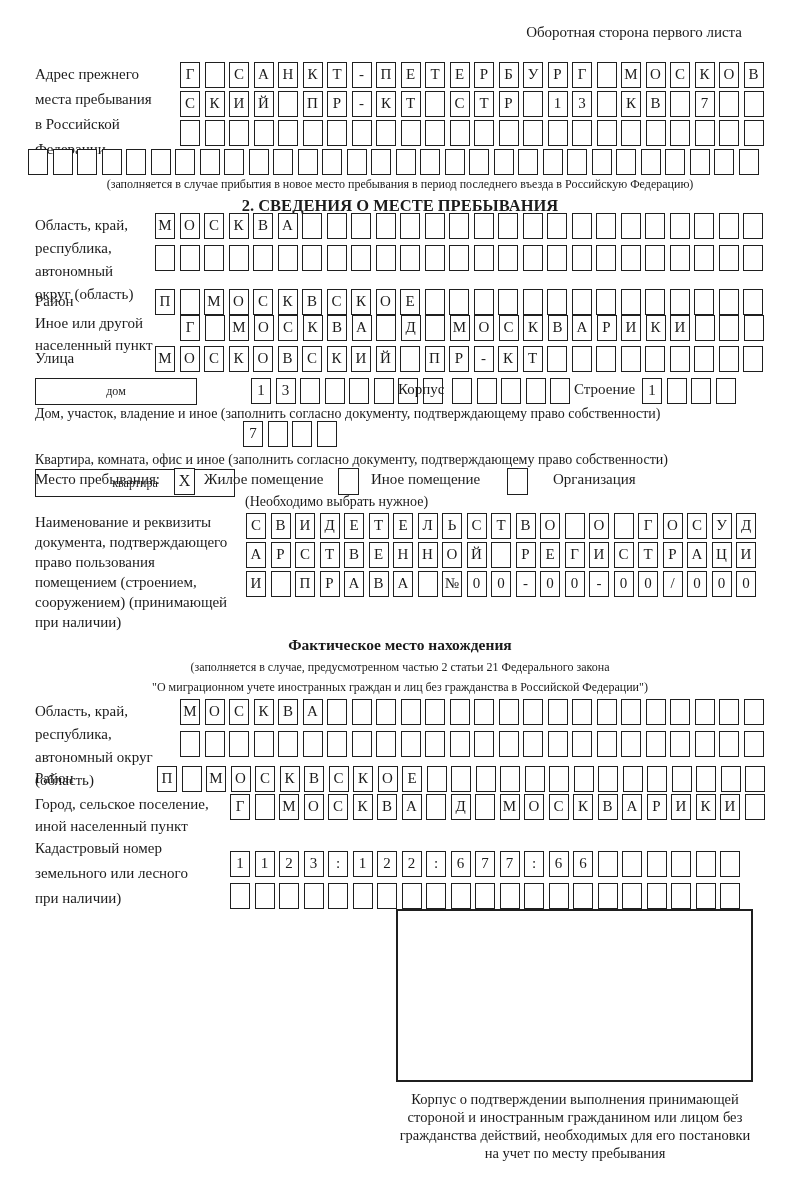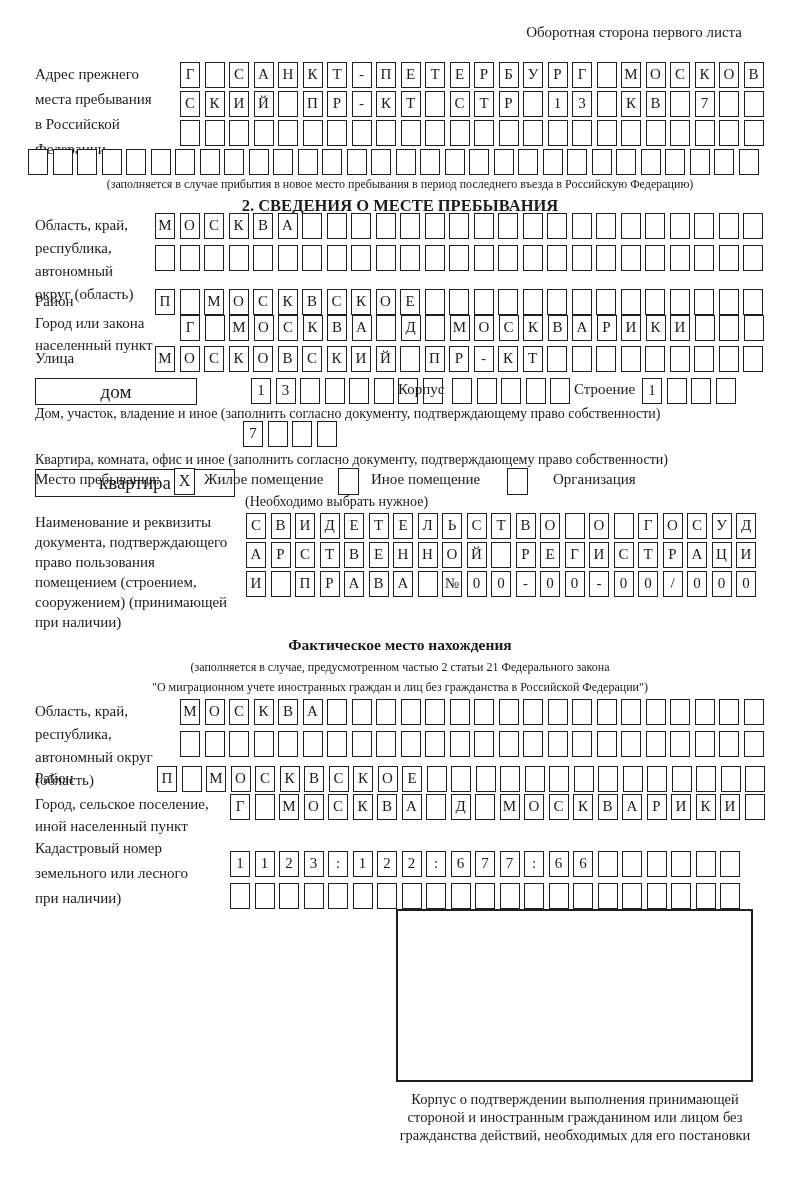--- a/index.html
+++ b/index.html
@@ -16,21 +16,21 @@
   .boxrow{white-space:nowrap;height:27px;}
   .cell{
     display:inline-block;box-sizing:border-box;width:20px;height:26px;
     border:1.5px solid #1f1f1f;margin-right:4.5px;background:#fff;
     font-size:15px;line-height:23px;text-align:center;vertical-align:top;
     font-family:"Liberation Serif","DejaVu Serif",serif;
   }
   .cb{width:21px;height:27px;line-height:24px;font-size:16px;}
   .widebox{
     box-sizing:border-box;border:1.5px solid #1f1f1f;background:#fff;
-    font-size:19px;text-align:center;line-height:25px;
+    font-size:12px;text-align:center;line-height:25px;
   }
   .caption{font-size:14px;white-space:nowrap;}
   .caption-center{font-size:12px;text-align:center;width:800px;left:0;}
   .sect-title{font-size:16.5px;font-weight:bold;text-align:center;width:800px;left:0;}
   .sub-title{font-size:15.5px;font-weight:bold;text-align:center;width:800px;left:0;}
   .stamp-box{box-sizing:border-box;border:2px solid #1f1f1f;background:#fff;}
   .stamp-caption{font-size:14.5px;text-align:center;line-height:18px;}
   .note{font-size:15px;white-space:nowrap;}
 </style>
 </head>
@@ -60,21 +60,21 @@
       <div>автономный</div>
       <div>округ (область)</div>
     </div>
   <div class="abs boxrow" style="left:155px;top:213px;"><span class="cell">М</span><span class="cell">О</span><span class="cell">С</span><span class="cell">К</span><span class="cell">В</span><span class="cell">А</span><span class="cell"></span><span class="cell"></span><span class="cell"></span><span class="cell"></span><span class="cell"></span><span class="cell"></span><span class="cell"></span><span class="cell"></span><span class="cell"></span><span class="cell"></span><span class="cell"></span><span class="cell"></span><span class="cell"></span><span class="cell"></span><span class="cell"></span><span class="cell"></span><span class="cell"></span><span class="cell"></span><span class="cell"></span></div>
   <div class="abs boxrow" style="left:155px;top:245px;"><span class="cell"></span><span class="cell"></span><span class="cell"></span><span class="cell"></span><span class="cell"></span><span class="cell"></span><span class="cell"></span><span class="cell"></span><span class="cell"></span><span class="cell"></span><span class="cell"></span><span class="cell"></span><span class="cell"></span><span class="cell"></span><span class="cell"></span><span class="cell"></span><span class="cell"></span><span class="cell"></span><span class="cell"></span><span class="cell"></span><span class="cell"></span><span class="cell"></span><span class="cell"></span><span class="cell"></span><span class="cell"></span></div>
 
   <div class="abs lbl" style="left:35px;top:293px;">Район</div>
   <div class="abs boxrow" style="left:155px;top:289px;"><span class="cell">П</span><span class="cell"></span><span class="cell">М</span><span class="cell">О</span><span class="cell">С</span><span class="cell">К</span><span class="cell">В</span><span class="cell">С</span><span class="cell">К</span><span class="cell">О</span><span class="cell">Е</span><span class="cell"></span><span class="cell"></span><span class="cell"></span><span class="cell"></span><span class="cell"></span><span class="cell"></span><span class="cell"></span><span class="cell"></span><span class="cell"></span><span class="cell"></span><span class="cell"></span><span class="cell"></span><span class="cell"></span><span class="cell"></span></div>
 
   <div class="abs lbl lh22" style="left:35px;top:312px;">
-      <div>Город или закона</div>
+      <div>Иное или другой</div>
       <div>населенный пункт</div>
     </div>
   <div class="abs boxrow" style="left:180px;top:315px;"><span class="cell">Г</span><span class="cell"></span><span class="cell">М</span><span class="cell">О</span><span class="cell">С</span><span class="cell">К</span><span class="cell">В</span><span class="cell">А</span><span class="cell"></span><span class="cell">Д</span><span class="cell"></span><span class="cell">М</span><span class="cell">О</span><span class="cell">С</span><span class="cell">К</span><span class="cell">В</span><span class="cell">А</span><span class="cell">Р</span><span class="cell">И</span><span class="cell">К</span><span class="cell">И</span><span class="cell"></span><span class="cell"></span><span class="cell"></span></div>
 
   <div class="abs lbl" style="left:35px;top:350px;">Улица</div>
   <div class="abs boxrow" style="left:155px;top:346px;"><span class="cell">М</span><span class="cell">О</span><span class="cell">С</span><span class="cell">К</span><span class="cell">О</span><span class="cell">В</span><span class="cell">С</span><span class="cell">К</span><span class="cell">И</span><span class="cell">Й</span><span class="cell"></span><span class="cell">П</span><span class="cell">Р</span><span class="cell">-</span><span class="cell">К</span><span class="cell">Т</span><span class="cell"></span><span class="cell"></span><span class="cell"></span><span class="cell"></span><span class="cell"></span><span class="cell"></span><span class="cell"></span><span class="cell"></span><span class="cell"></span></div>
 
   <div class="abs widebox" style="left:35px;top:378px;width:162px;height:27px;">дом</div>
   <div class="abs boxrow" style="left:207px;top:378px;margin-left:44px;"><span class="cell">1</span><span class="cell">3</span><span class="cell"></span><span class="cell"></span><span class="cell"></span><span class="cell"></span><span class="cell"></span><span class="cell"></span></div>
   <div class="abs lbl" style="left:398px;top:381px;">Корпус</div>
@@ -136,15 +136,16 @@
       <div>при наличии)</div>
     </div>
   <div class="abs boxrow" style="left:230px;top:851px;"><span class="cell">1</span><span class="cell">1</span><span class="cell">2</span><span class="cell">3</span><span class="cell">:</span><span class="cell">1</span><span class="cell">2</span><span class="cell">2</span><span class="cell">:</span><span class="cell">6</span><span class="cell">7</span><span class="cell">7</span><span class="cell">:</span><span class="cell">6</span><span class="cell">6</span><span class="cell"></span><span class="cell"></span><span class="cell"></span><span class="cell"></span><span class="cell"></span><span class="cell"></span></div>
   <div class="abs boxrow" style="left:230px;top:883px;"><span class="cell"></span><span class="cell"></span><span class="cell"></span><span class="cell"></span><span class="cell"></span><span class="cell"></span><span class="cell"></span><span class="cell"></span><span class="cell"></span><span class="cell"></span><span class="cell"></span><span class="cell"></span><span class="cell"></span><span class="cell"></span><span class="cell"></span><span class="cell"></span><span class="cell"></span><span class="cell"></span><span class="cell"></span><span class="cell"></span><span class="cell"></span></div>
 
   <div class="abs stamp-box" style="left:396px;top:909px;width:357px;height:173px;"></div>
   <div class="abs stamp-caption" style="left:385px;top:1090px;width:380px;">
       <div>Корпус о подтверждении выполнения принимающей</div>
       <div>стороной и иностранным гражданином или лицом без</div>
       <div>гражданства действий, необходимых для его постановки</div>
+      <div>на учет по месту пребывания</div>
     </div>
 
 </div>
 
 </body></html>

